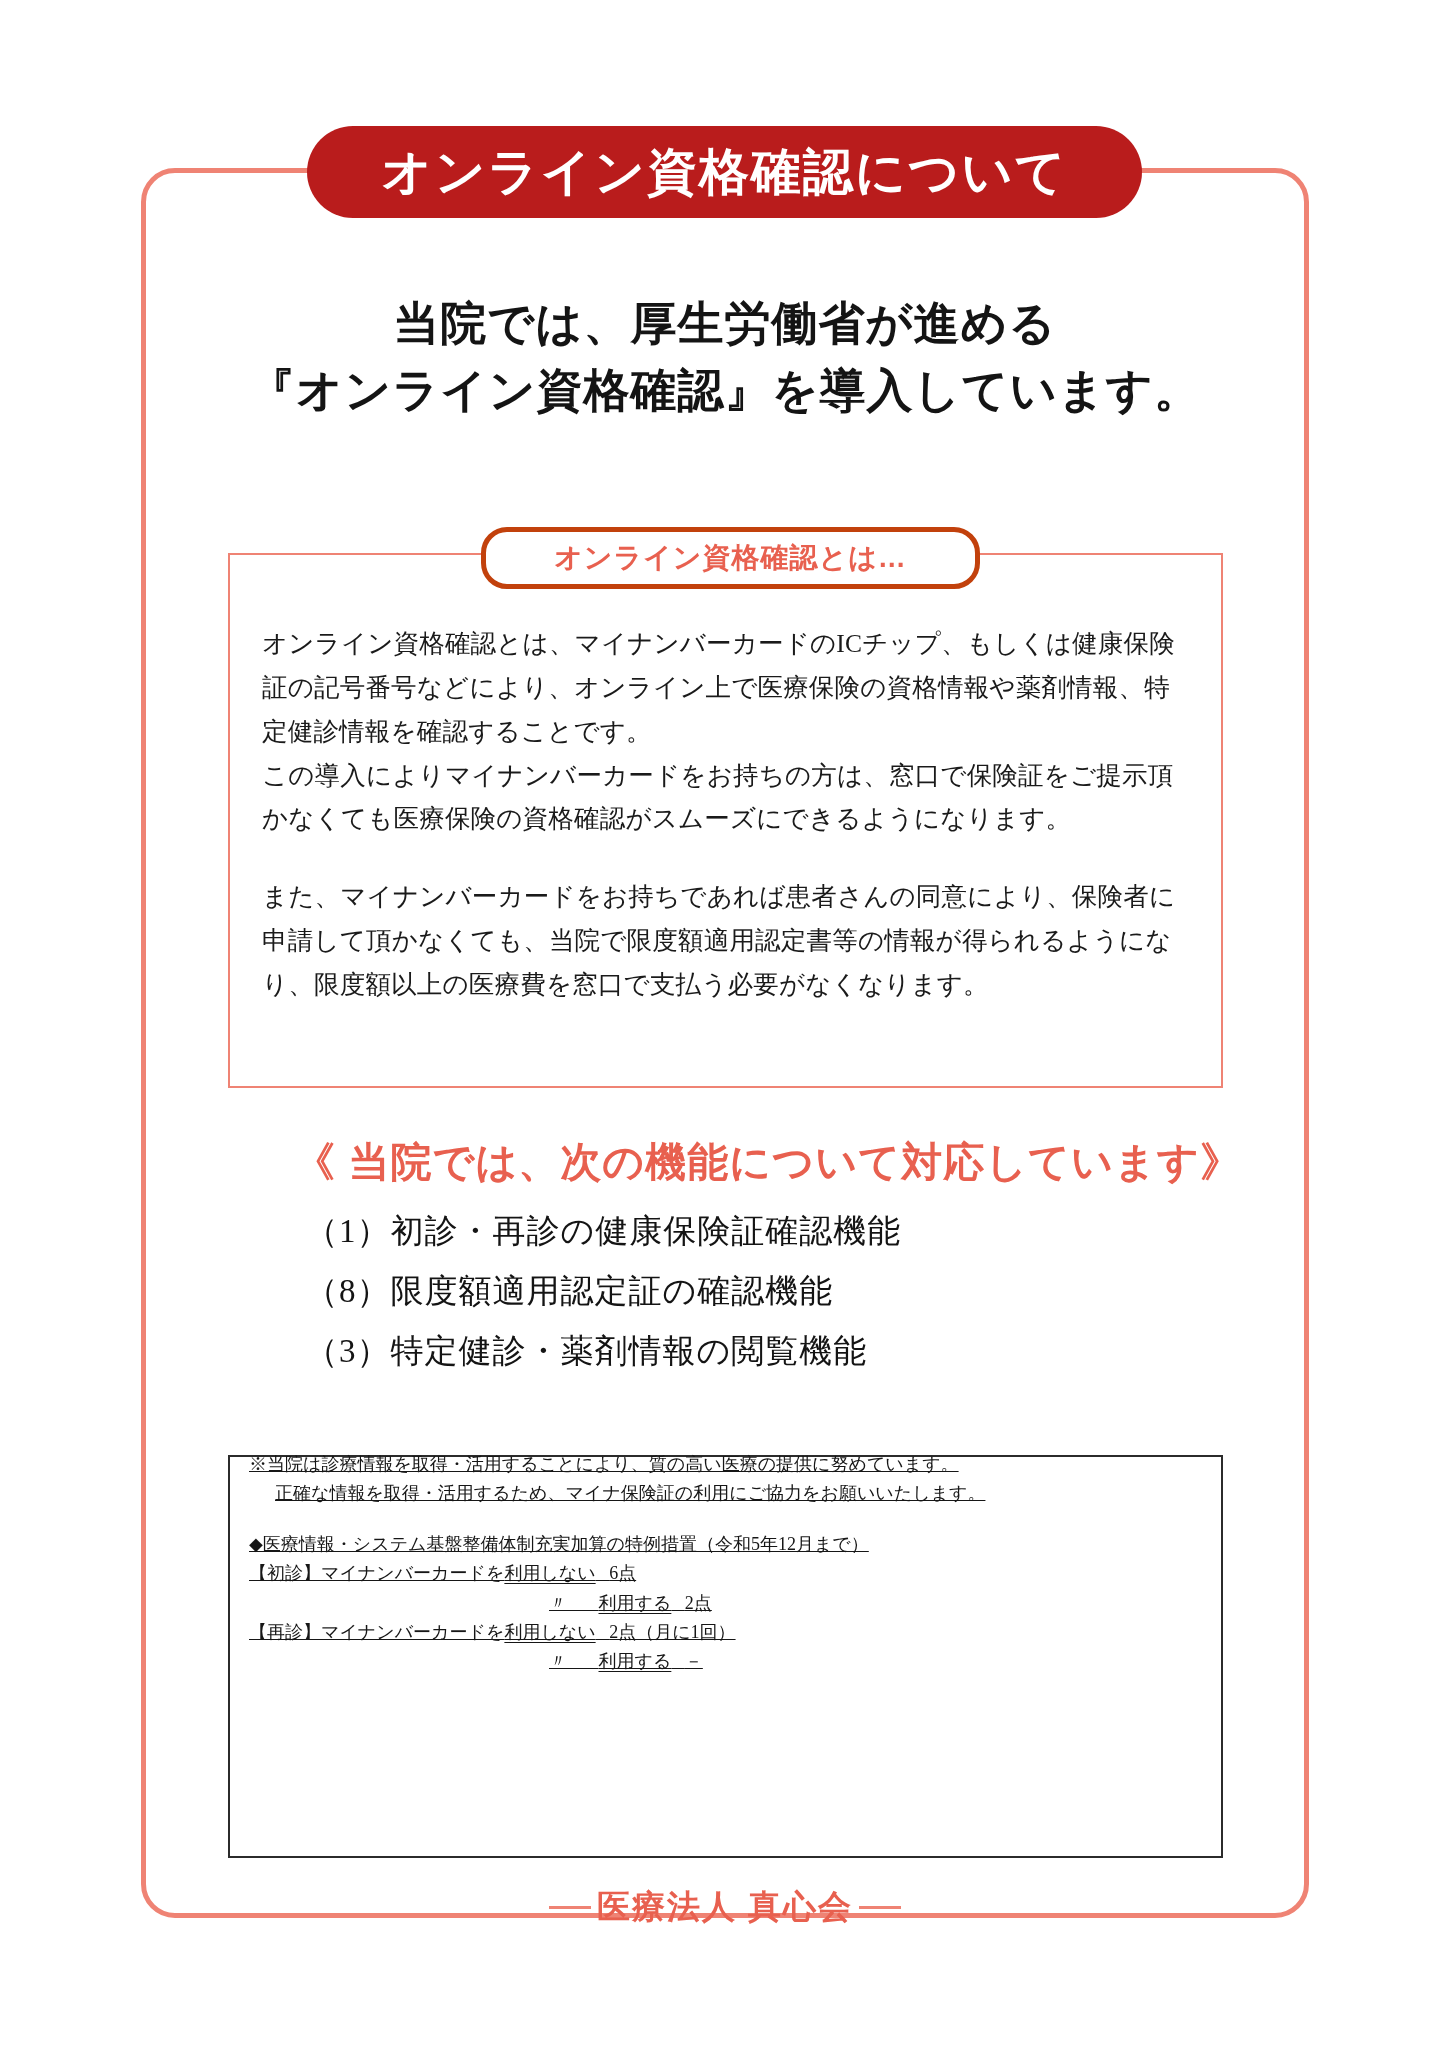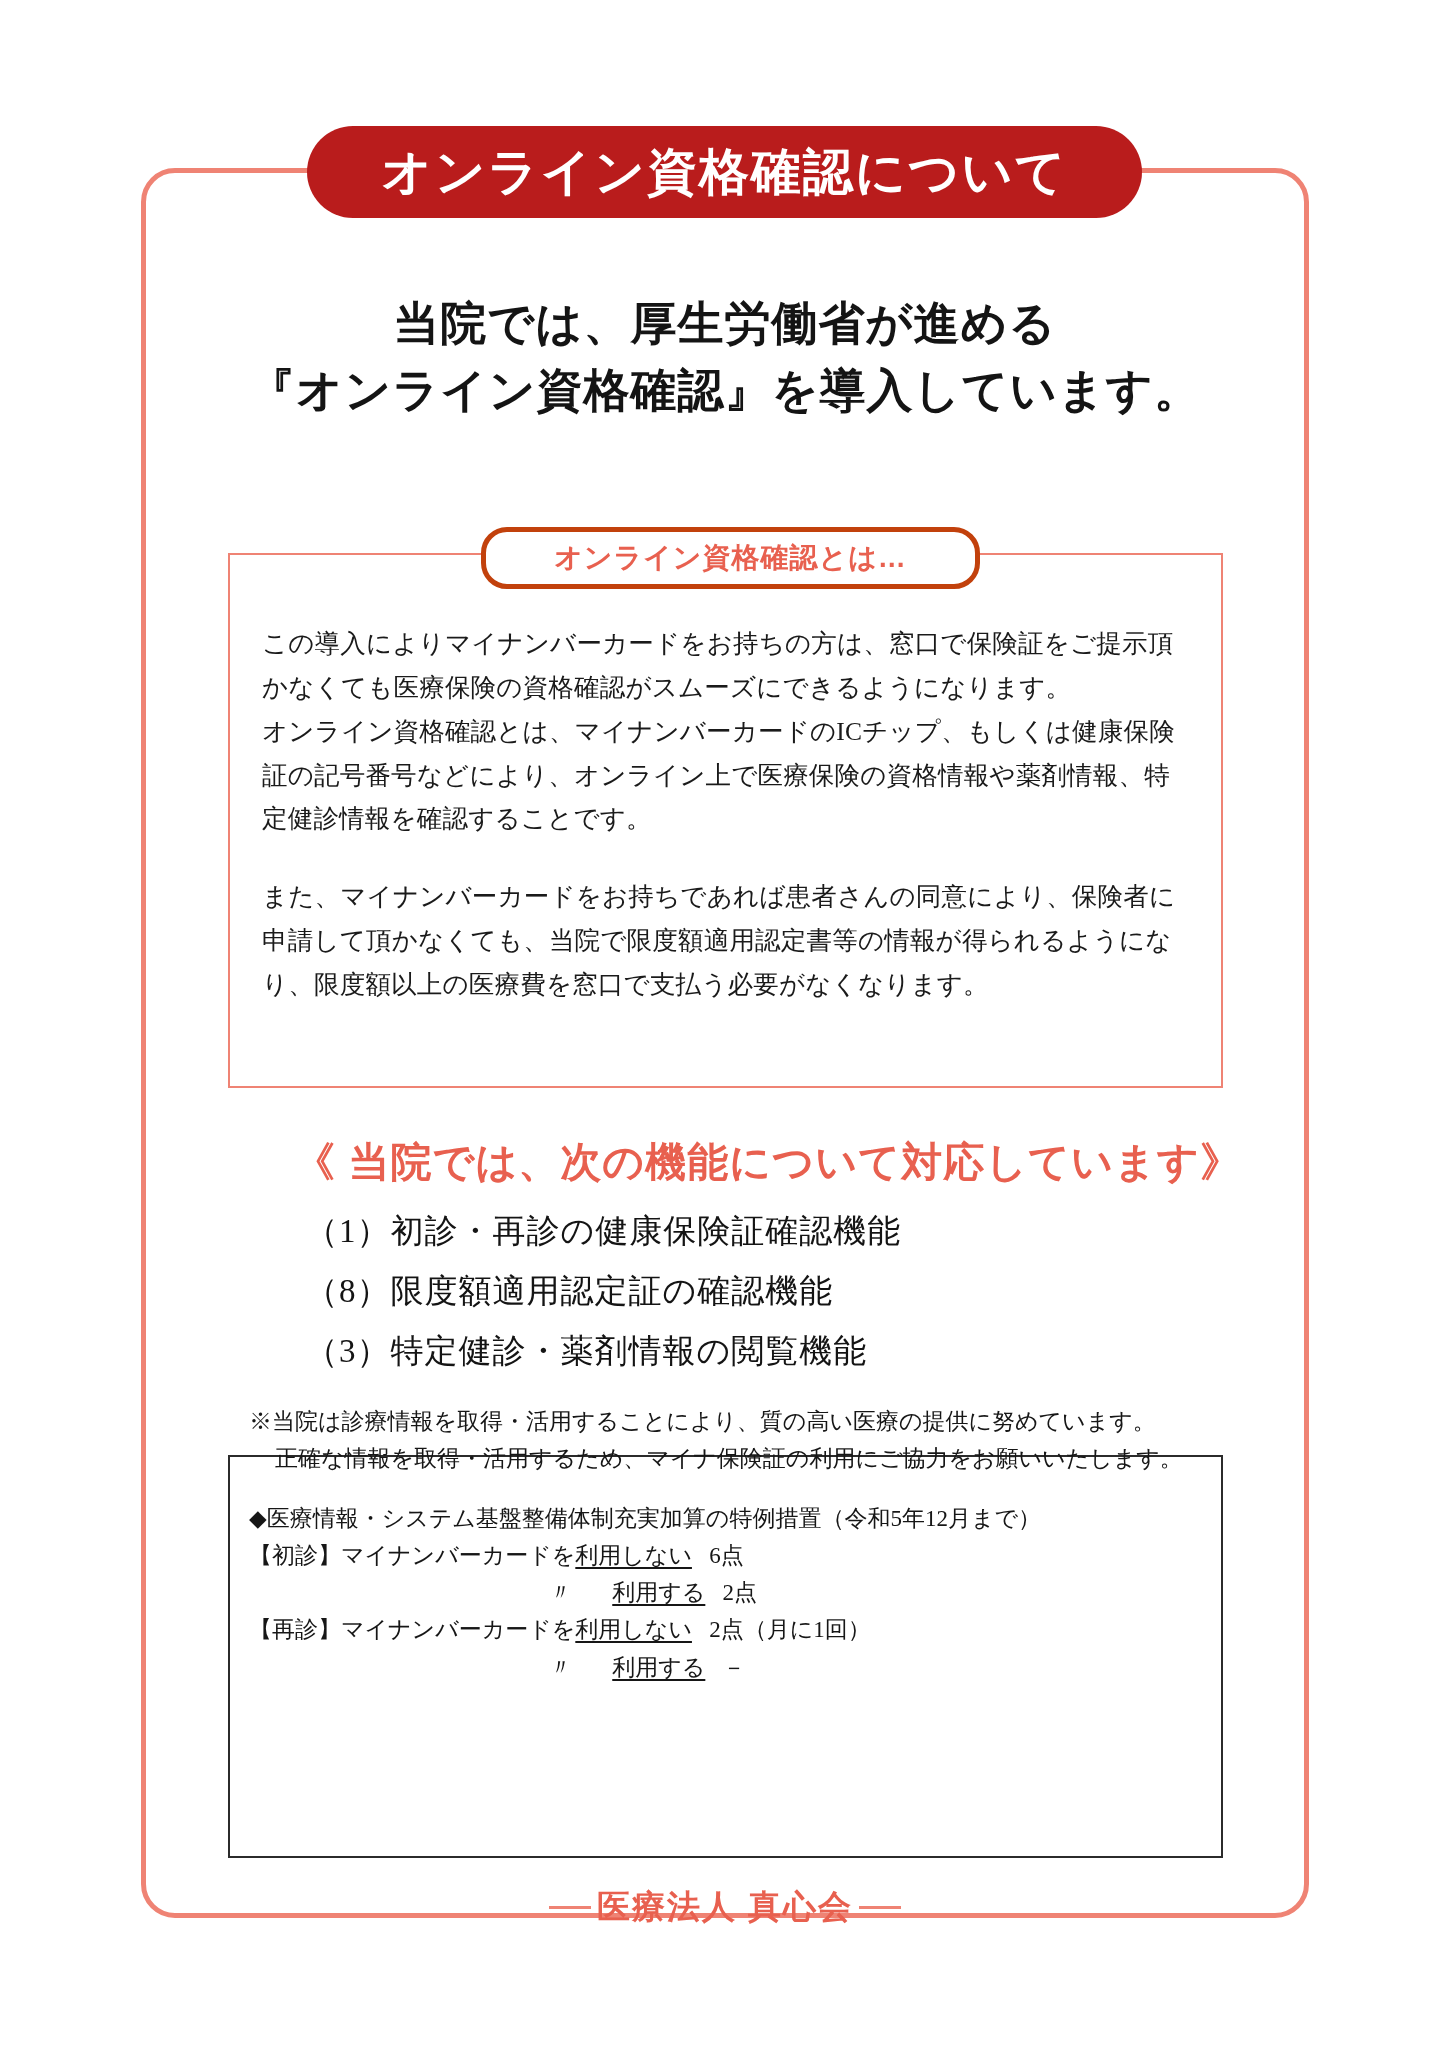--- a/index.html
+++ b/index.html
@@ -149,25 +149,26 @@
     left: 228px;
     top: 1455px;
     width: 995px;
     height: 403px;
     border: 2px solid #2b2b2b;
     box-sizing: border-box;
   }
   .notes-body {
     position: absolute;
     left: 249px;
-    top: 1403px;
+    top: 1450px;
     width: 960px;
-    font-size: 23px;
+    font-size: 18px;
     line-height: 1.62;
     color: #161616;
+    text-decoration: underline;
   }
   .notes-body p { margin: 0; }
   .notes-body p.indent { padding-left: 26px; }
   .notes-body p.spacer-top { margin-top: 22px; }
   .notes-body .u { text-decoration: underline; text-underline-offset: 4px; }
   .notes-body .dq { padding-left: 300px; }
   .notes-body .small-gap { }
 
   
   .footer {
@@ -207,22 +208,22 @@
   <div class="lead">
     <span>当院では、厚生労働省が進める</span>
     <span class="line2">『オンライン資格確認』を導入しています。</span>
   </div>
 
   <div class="defbox"></div>
   <div class="defbox-label">
     <span class="t">オンライン資格確認とは…</span>
   </div>
   <div class="defbox-body">
+    <p>オンライン資格確認とは、マイナンバーカードのICチップ、もしくは健康保険証の記号番号などにより、オンライン上で医療保険の資格情報や薬剤情報、特定健診情報を確認することです。</p>
     <p>この導入によりマイナンバーカードをお持ちの方は、窓口で保険証をご提示頂かなくても医療保険の資格確認がスムーズにできるようになります。</p>
-    <p>オンライン資格確認とは、マイナンバーカードのICチップ、もしくは健康保険証の記号番号などにより、オンライン上で医療保険の資格情報や薬剤情報、特定健診情報を確認することです。</p>
     <p class="gap">また、マイナンバーカードをお持ちであれば患者さんの同意により、保険者に申請して頂かなくても、当院で限度額適用認定書等の情報が得られるようになり、限度額以上の医療費を窓口で支払う必要がなくなります。</p>
   </div>
 
   <div class="features-head">《 当院では、次の機能について対応しています》</div>
   <div class="features-list">
     <div class="item">（1）初診・再診の健康保険証確認機能</div>
     <div class="item">（8）限度額適用認定証の確認機能</div>
     <div class="item">（3）特定健診・薬剤情報の閲覧機能</div>
   </div>
 

